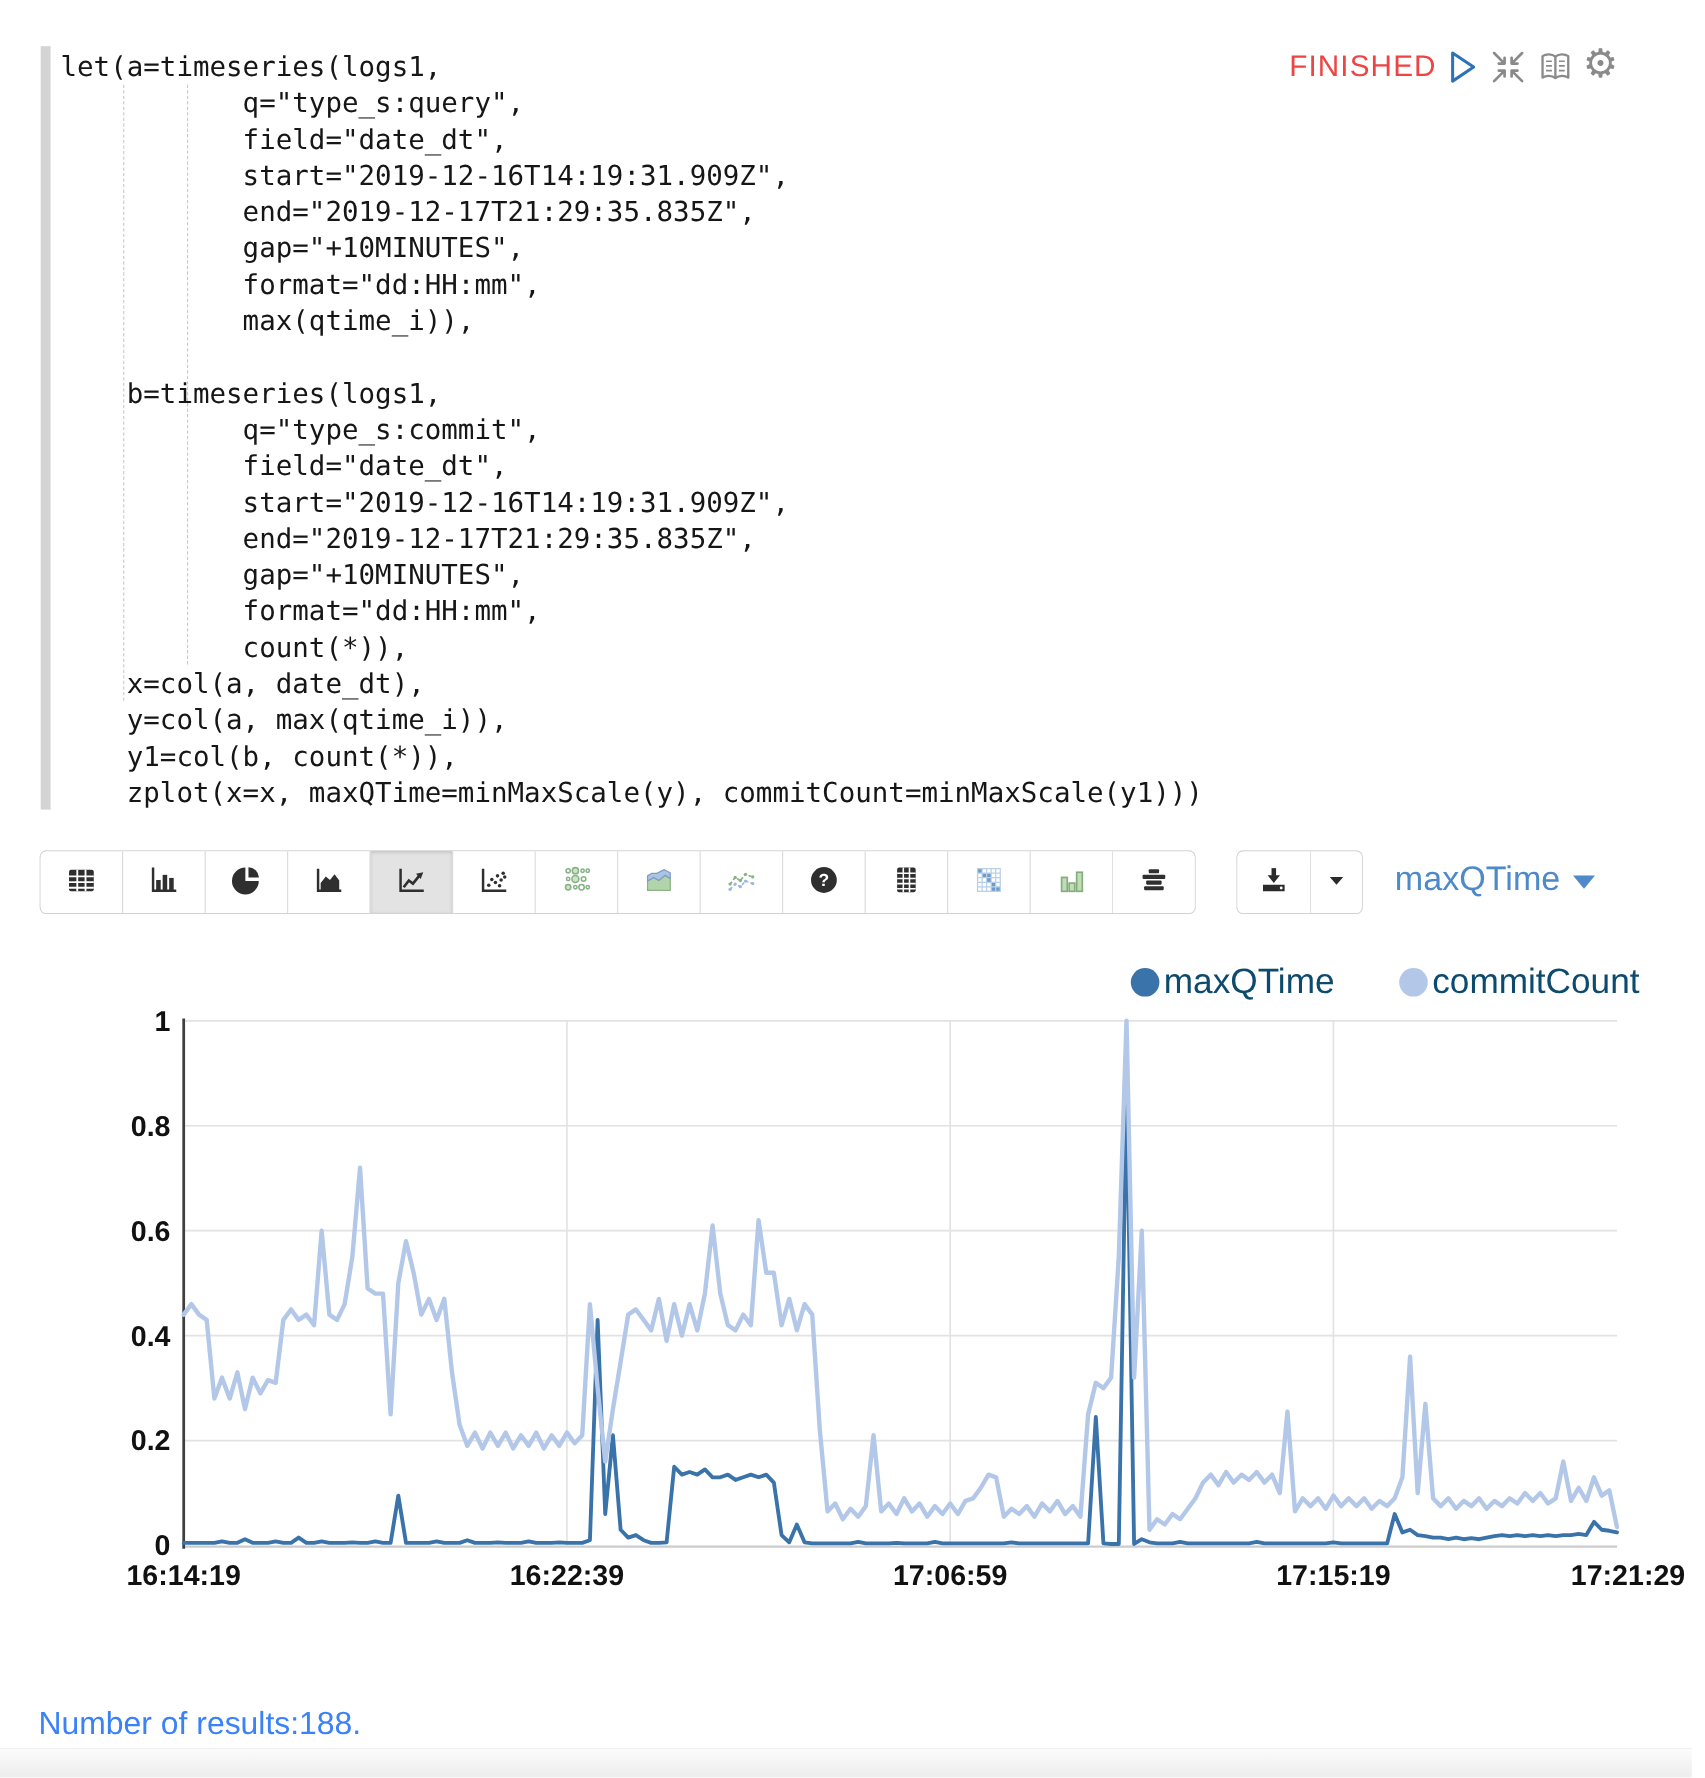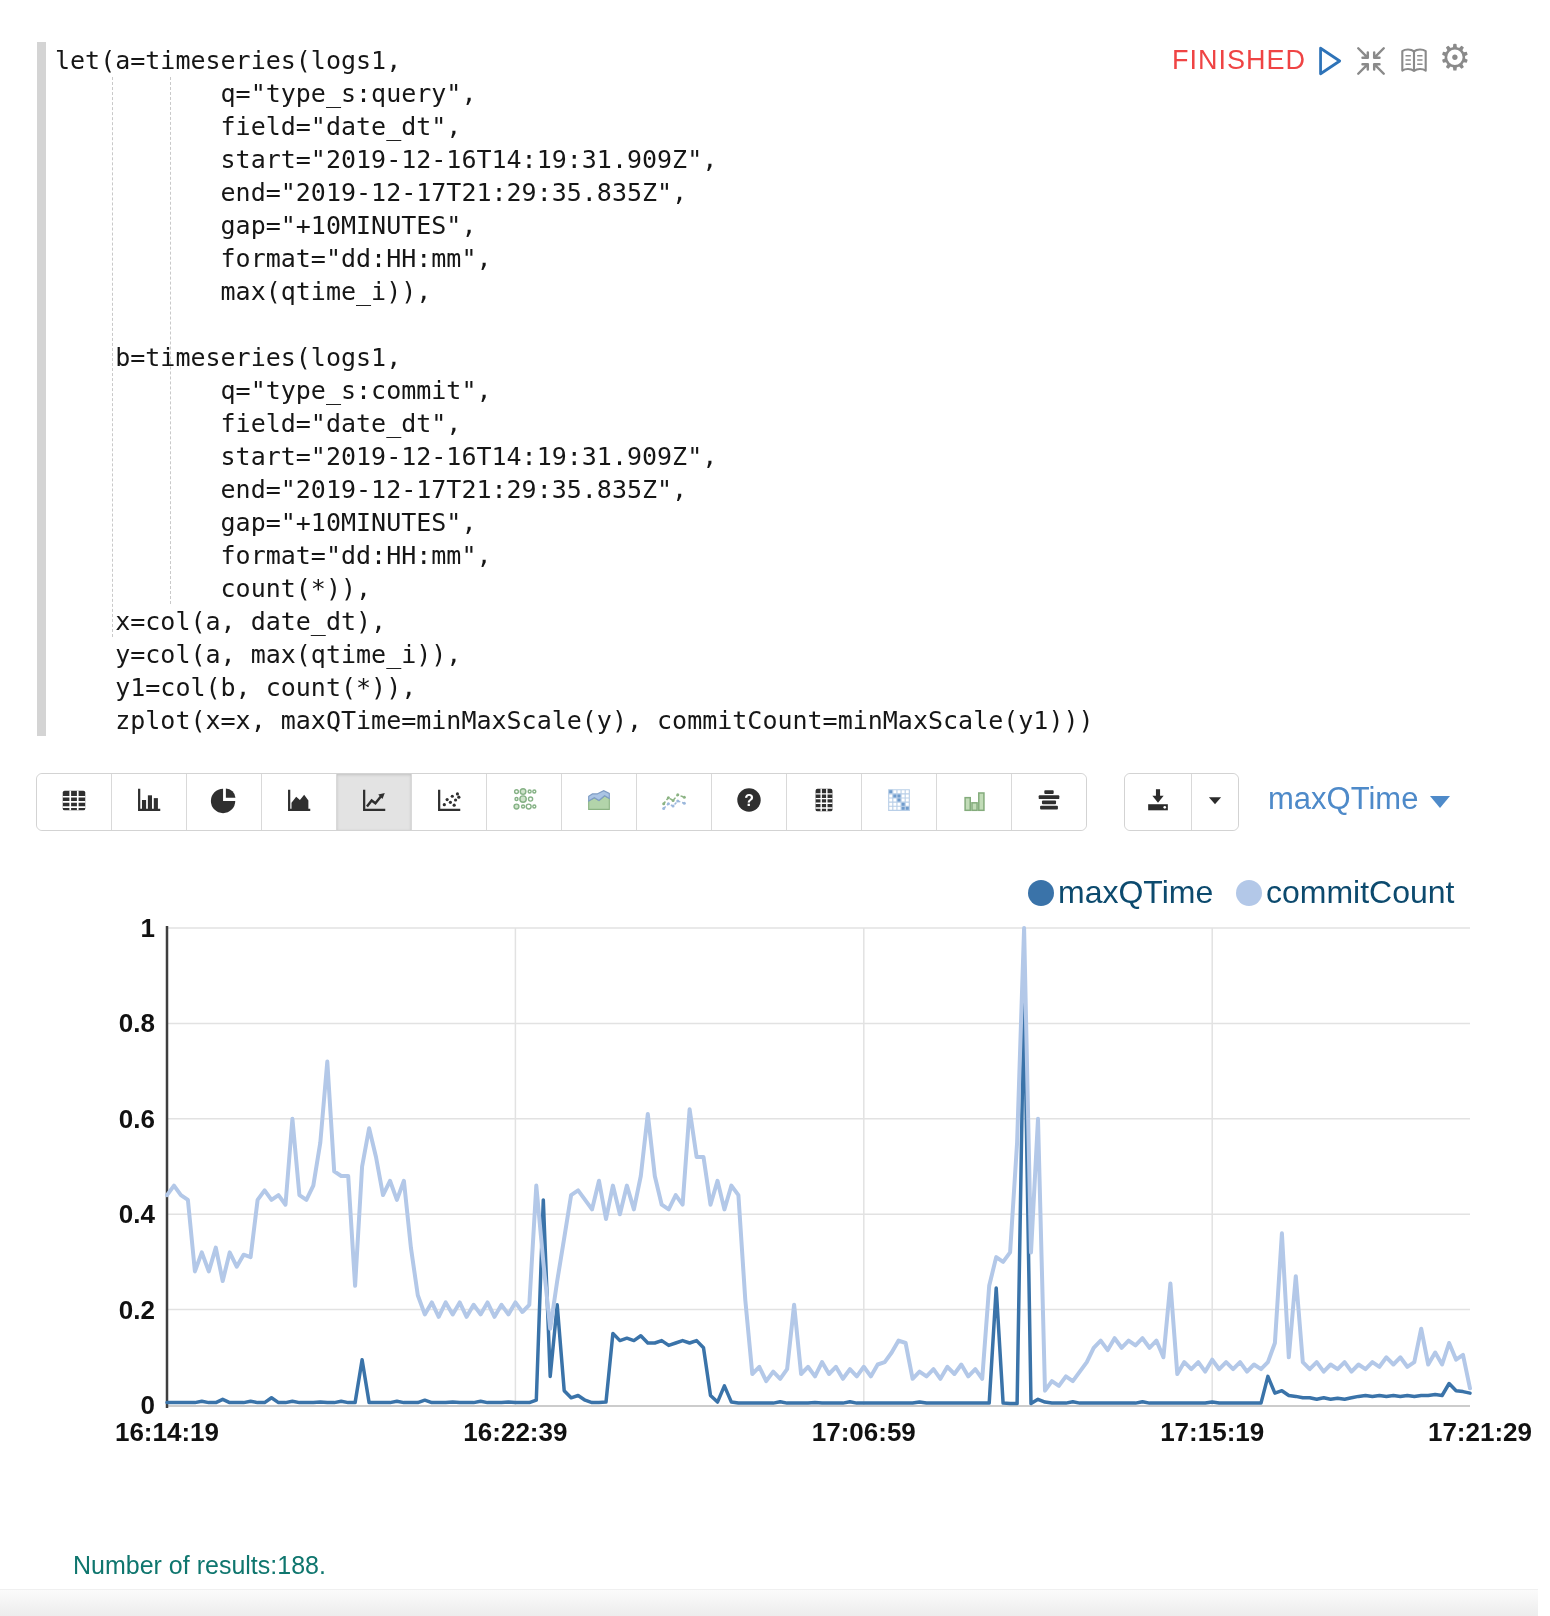--- a/index.html
+++ b/index.html
@@ -35,28 +35,28 @@
   #dl-group .tb-btn:last-child{width:46px;}
   #settings{position:absolute;left:1268px;top:781px;font-size:31px;color:#4e8ac9;cursor:pointer;display:flex;align-items:center;}
   #settings .caret{width:0;height:0;margin-left:12px;margin-top:6px;
        border-left:10px solid transparent;border-right:10px solid transparent;border-top:12px solid #4e8ac9;}
 
   
   .legend-item{position:absolute;top:874px;display:flex;align-items:center;cursor:pointer;}
   .legend-dot{width:26px;height:26px;border-radius:50%;margin-right:4px;}
   .legend-label{font-size:32px;color:#0c4a6e;}
   #legend-max{left:1028px;}
-  #legend-commit{left:1236px;}
+  #legend-commit{left:1272px;}
 
   
   #chart-svg{position:absolute;left:0;top:890px;}
   .tick{font-family:"Liberation Sans",sans-serif;font-weight:bold;font-size:26px;fill:#111;}
 
   
-  #results{position:absolute;left:35px;top:1551px;font-size:25px;color:#0f766e;margin-left:38px;}
+  #results{position:absolute;left:35px;top:1551px;font-size:29px;color:#3b82f6;}
   #bottom-band{position:absolute;left:0;top:1589px;width:1550px;height:27px;
        background:linear-gradient(#fbfbfb,#ececec);border-top:1px solid #f0f0f0;}
 </style>
 </head>
 <body>
 
 <div id="page">
 
   <div id="para-bar"></div>
   <div class="indent-guide" id="guide1"></div>

